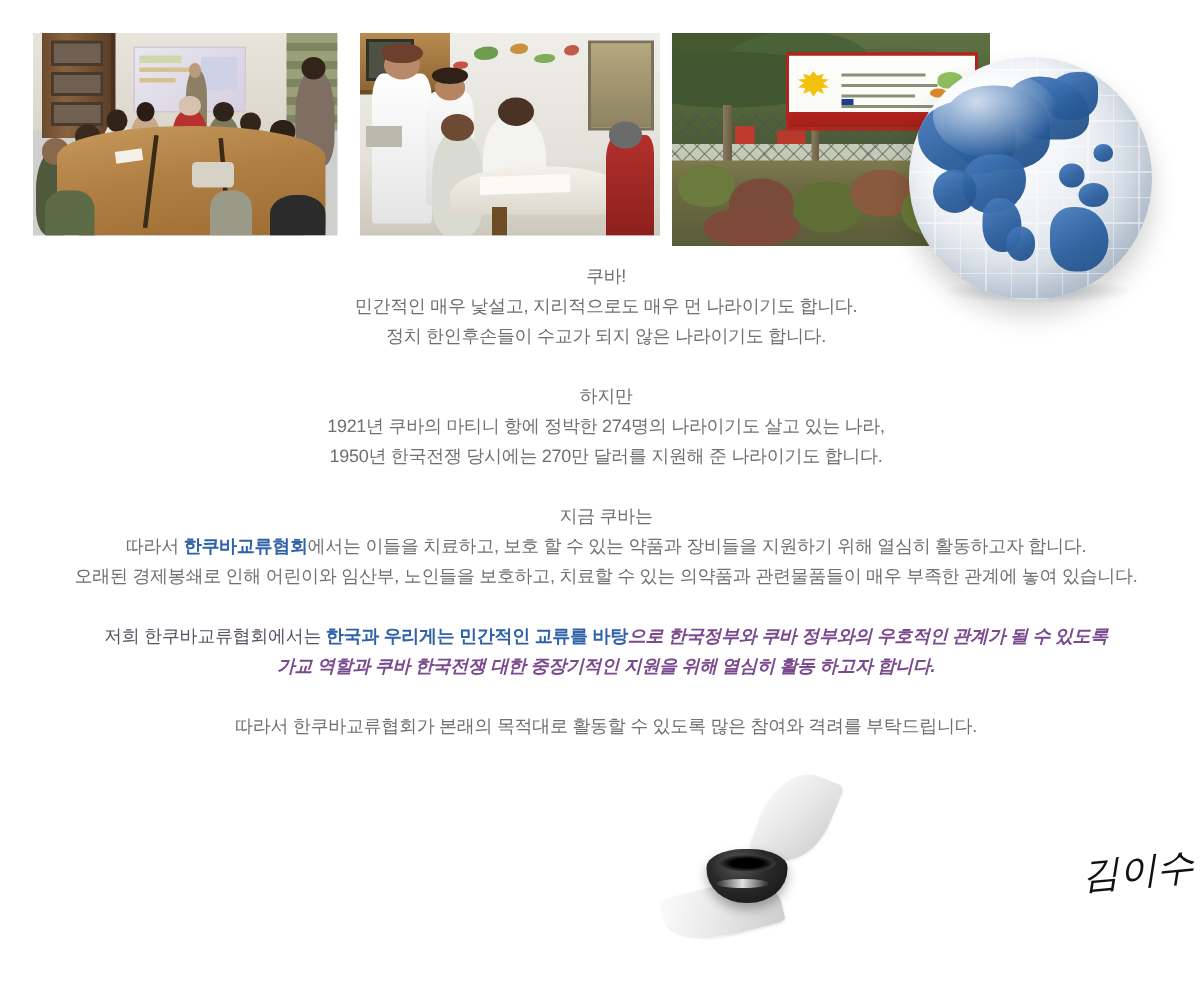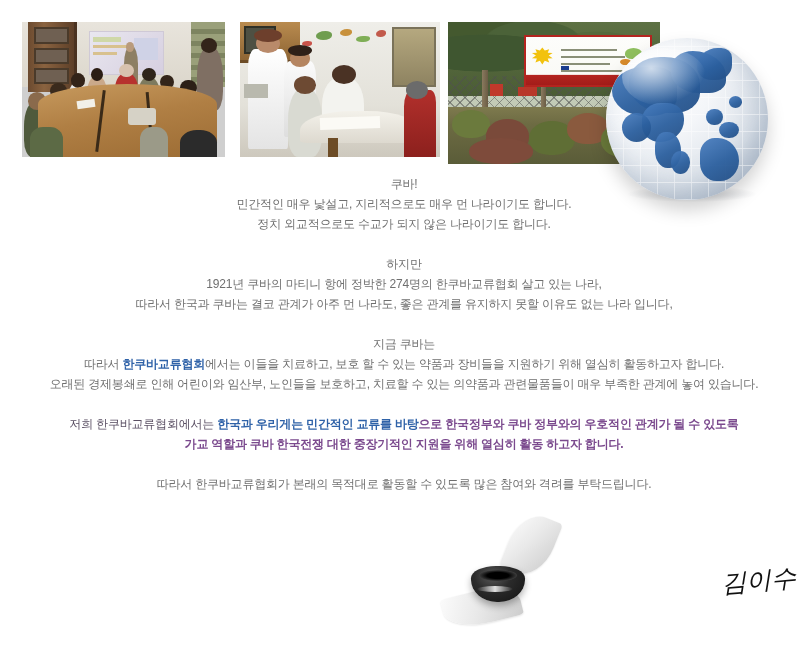--- a/index.html
+++ b/index.html
@@ -157,21 +157,21 @@
     line-height: 20.1px;
     color: #6f6f6f;
     letter-spacing: -0.2px;
     white-space: nowrap;
     text-align: center;
   }
   #copy .block { margin: 0 0 20px 0; }
   #copy .block:last-child { margin-bottom: 0; }
   #copy .line { display: block; height: 20px; }
   .t-blue   { color: #2f62a8; font-weight: bold; }
-  .t-purple { color: #7b4a8e; font-weight: bold; }
+  .t-purple { color: #7b4a8e; font-weight: bold; font-style: italic; }
   .t-dark   { color: #5a4f63; }
 
   
   #sig-area { position:absolute; left:445px; top:512px; width:357px; height:130px; }
 
   .quill {
     position:absolute;
     background:linear-gradient(115deg,#fbfbfb 0%,#e9e9e9 45%,#cdcdcd 100%);
     border-radius:60% 8% 60% 8%;
     box-shadow:0 1px 2px rgba(0,0,0,.10);
@@ -335,26 +335,26 @@
     <div class="land" style="left:70%;top:52%;width:12%;height:10%;border-radius:50%;"></div>
     <div class="land" style="left:58%;top:62%;width:24%;height:26%;border-radius:38% 54% 48% 42%;"></div>
     <div class="land" style="left:76%;top:36%;width:8%;height:7%;border-radius:50%;"></div>
     <div class="shine"></div>
   </div>
 
   <div id="copy">
       <div class="block">
         <span class="line"><span>쿠바!</span></span>
         <span class="line"><span>민간적인 매우 낯설고, 지리적으로도 매우 먼 나라이기도 합니다.</span></span>
-        <span class="line"><span>정치 외교적으로도 수교가 되지 않은 나라이기도 합니다.</span></span>
+        <span class="line"><span>정치 한인후손들이 수교가 되지 않은 나라이기도 합니다.</span></span>
       </div>
       <div class="block">
         <span class="line"><span>하지만</span></span>
-        <span class="line"><span>1921년 쿠바의 마티니 항에 정박한 274명의 한쿠바교류협회 살고 있는 나라,</span></span>
-        <span class="line"><span>따라서 한국과 쿠바는 결코 관계가 아주 먼 나라도, 좋은 관계를 유지하지 못할 이유도 없는 나라 입니다,</span></span>
+        <span class="line"><span>1921년 쿠바의 마티니 항에 정박한 274명의 나라이기도 살고 있는 나라,</span></span>
+        <span class="line"><span>1950년 한국전쟁 당시에는 270만 달러를 지원해 준 나라이기도 합니다.</span></span>
       </div>
       <div class="block">
         <span class="line"><span>지금 쿠바는</span></span>
         <span class="line"><span>따라서 </span><span class="t-blue">한쿠바교류협회</span><span>에서는 이들을 치료하고, 보호 할 수 있는 약품과 장비들을 지원하기 위해 열심히 활동하고자 합니다.</span></span>
         <span class="line"><span>오래된 경제봉쇄로 인해 어린이와 임산부, 노인들을 보호하고, 치료할 수 있는 의약품과 관련물품들이 매우 부족한 관계에 놓여 있습니다.</span></span>
       </div>
       <div class="block">
         <span class="line"><span class="t-dark">저희 한쿠바교류협회에서는 </span><span class="t-blue">한국과 우리게는 민간적인 교류를 바탕</span><span class="t-purple">으로 한국정부와 쿠바 정부와의 우호적인 관계가 될 수 있도록</span></span>
         <span class="line"><span class="t-purple">가교 역할과 쿠바 한국전쟁 대한 중장기적인 지원을 위해 열심히 활동 하고자 합니다.</span></span>
       </div>

